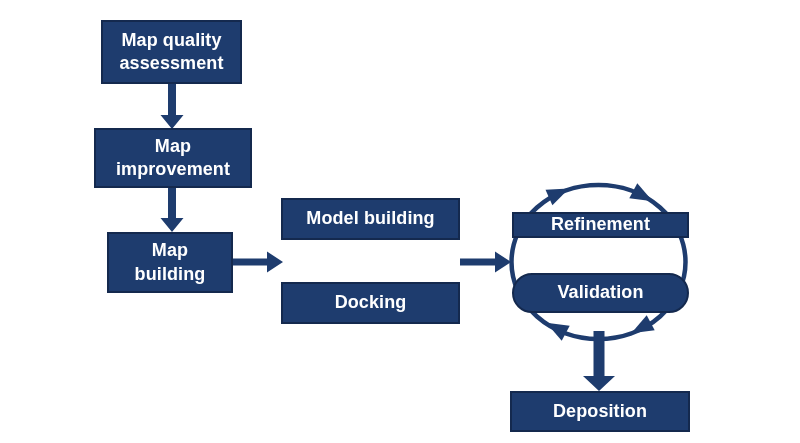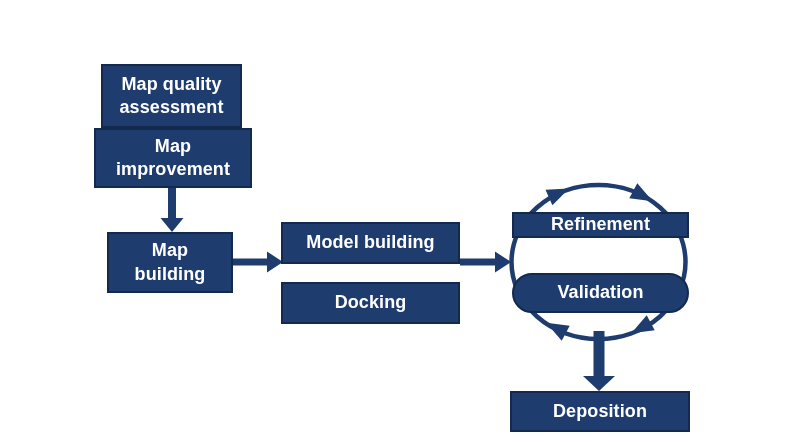--- a/index.html
+++ b/index.html
@@ -53,36 +53,36 @@
 
     <polygon points="168,188 176,188 176,218 183.5,218 172,232 160.5,218 168,218" fill="var(--navy)"></polygon>
 
     <polygon points="233,258.5 267,258.5 267,251.5 283,262 267,272.5 267,265.5 233,265.5" fill="var(--navy)"></polygon>
 
     <polygon points="460,258.5 495,258.5 495,251.5 511,262 495,272.5 495,265.5 460,265.5" fill="var(--navy)"></polygon>
 
     <polygon points="593.5,331 604.5,331 604.5,376 615,376 599,391 583,376 593.5,376" fill="var(--navy)"></polygon>
   </svg>
 
-  <div class="node" style="left:101px; top:20px; width:141px; height:64px;margin-top:44px;">
+  <div class="node" style="left:101px; top:20px; width:141px; height:64px;">
     <span>Map quality</span>
     <span>assessment</span>
   </div>
 
   <div class="node" style="left:94px; top:128px; width:158px; height:60px;">
     <span>Map</span>
     <span>improvement</span>
   </div>
 
   <div class="node" style="left:107px; top:232px; width:126px; height:61px;">
     <span>Map</span>
     <span>building</span>
   </div>
 
-  <div class="node" style="left:281px; top:222px; width:179px; height:42px;">
+  <div class="node" style="left:281px; top:198px; width:179px; height:42px;">
     <span>Model building</span>
   </div>
 
   <div class="node" style="left:281px; top:282px; width:179px; height:42px;">
     <span>Docking</span>
   </div>
 
   <div class="node" style="left:512px; top:212px; width:177px; height:26px;">
     <span>Refinement</span>
   </div>

